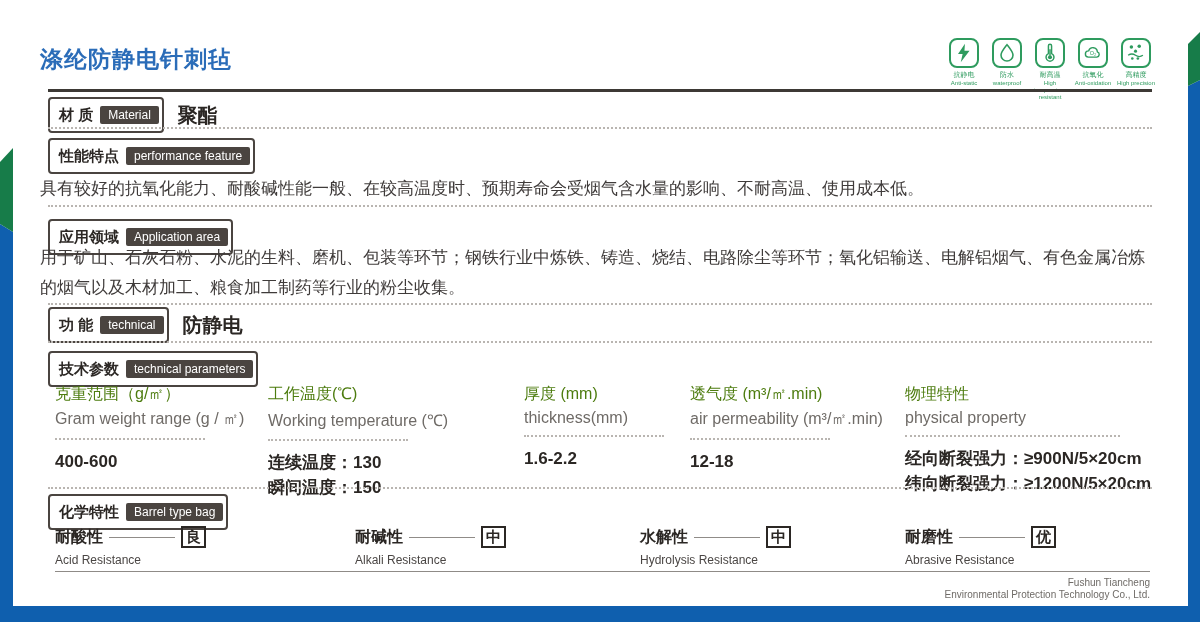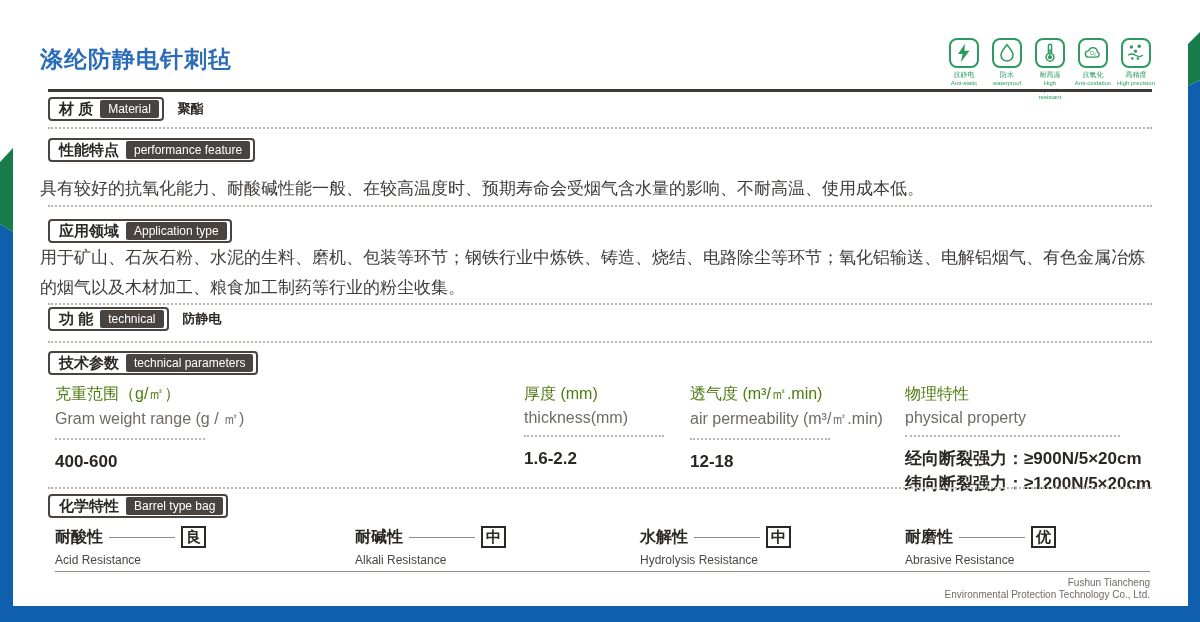--- a/index.html
+++ b/index.html
@@ -15,26 +15,26 @@
   
   .icons-row { position:absolute; top:38px; right:44px; display:flex; gap:3px; }
   .icon-item { width:40px; display:flex; flex-direction:column; align-items:center; }
   .icon-box { width:30px; height:30px; border:2px solid #2e9b5e; border-radius:8px; display:flex; align-items:center; justify-content:center; }
   .icon-zh { font-size:7px; color:#2e9b5e; margin-top:2px; white-space:nowrap; }
   .icon-en { font-size:6px; color:#2e9b5e; text-align:center; line-height:7px; }
 
   .top-rule { position:absolute; left:48px; right:48px; top:89px; height:3px; background:#3d3935; }
 
   
-  .badge { display:inline-flex; gap:7px; border:2px solid #4a4440; border-radius:4px; padding:1px 3px 1px 9px; background:#fff; height:24px; }
+  .badge { display:inline-flex; align-items:center; gap:7px; border:2px solid #4a4440; border-radius:4px; padding:1px 3px 1px 9px; background:#fff; height:36px; }
   .badge-zh { font-weight:bold; font-size:15px; color:#2b2724; white-space:nowrap; }
   .badge-en { background:#4a4440; color:#fff; font-size:12px; padding:2px 8px; border-radius:2px; white-space:nowrap; }
 
   .row-inline { position:absolute; display:flex; align-items:center; gap:14px; }
-  .inline-value { font-weight:bold; font-size:13px; color:#2b2724; }
+  .inline-value { font-weight:bold; font-size:20px; color:#2b2724; }
 
   .dotted { position:absolute; left:48px; right:48px; border-top:2px dotted #b9b5b1; }
 
   .body-text { position:absolute; left:40px; width:1106px; font-size:17px; color:#3f3b3a; line-height:30px; }
 
   
   .param-col { position:absolute; top:384px; }
   .param-zh { font-weight:normal; font-size:16px; color:#4d7c0f; }
   .param-en { font-size:16px; color:#6f6b67; margin-top:4px; }
   .param-dots { border-top:2px dotted #b9b5b1; margin:8px 0 9px 0; }
@@ -141,21 +141,21 @@
       <span class="badge-en">performance feature</span>
     </span>
   </div>
   <div class="body-text" style="top:174px;">具有较好的抗氧化能力、耐酸碱性能一般、在较高温度时、预期寿命会受烟气含水量的影响、不耐高温、使用成本低。</div>
 
   <div class="dotted" style="top:205px;"></div>
 
   <div class="row-inline" style="left:48px; top:219px;">
     <span class="badge">
       <span class="badge-zh">应用领域</span>
-      <span class="badge-en">Application type</span>
+      <span class="badge-en">Application area</span>
     </span>
   </div>
   <div class="body-text" style="top:243px;">用于矿山、石灰石粉、水泥的生料、磨机、包装等环节；钢铁行业中炼铁、铸造、烧结、电路除尘等环节；氧化铝输送、电解铝烟气、有色金属冶炼的烟气以及木材加工、粮食加工制药等行业的粉尘收集。</div>
 
   <div class="dotted" style="top:303px;"></div>
 
   <div class="row-inline" style="left:48px; top:307px;">
     <span class="badge">
       <span class="badge-zh">功 能</span>
       <span class="badge-en">technical</span>
@@ -172,20 +172,27 @@
     </span>
   </div>
 
   <div class="param-col" style="left:55px; width:200px;">
     <div class="param-zh">克重范围（g/㎡）</div>
     <div class="param-en">Gram weight range (g / ㎡)</div>
     <div class="param-dots" style="width:150px;"></div>
     <div class="param-val">400-600</div>
   </div>
 
+  <div class="param-col" style="left:268px; width:205px;">
+    <div class="param-zh">工作温度(℃)</div>
+    <div class="param-en">Working temperature (℃)</div>
+    <div class="param-dots" style="width:140px;"></div>
+    <div class="param-val">连续温度：130</div>
+    <div class="param-val">瞬间温度：150</div>
+  </div>
 
   <div class="param-col" style="left:500px; width:200px;margin-left:24px;">
     <div class="param-zh">厚度 (mm)</div>
     <div class="param-en">thickness(mm)</div>
     <div class="param-dots" style="width:140px;"></div>
     <div class="param-val">1.6-2.2</div>
   </div>
 
   <div class="param-col" style="left:690px; width:210px;">
     <div class="param-zh">透气度 (m³/㎡.min)</div>

